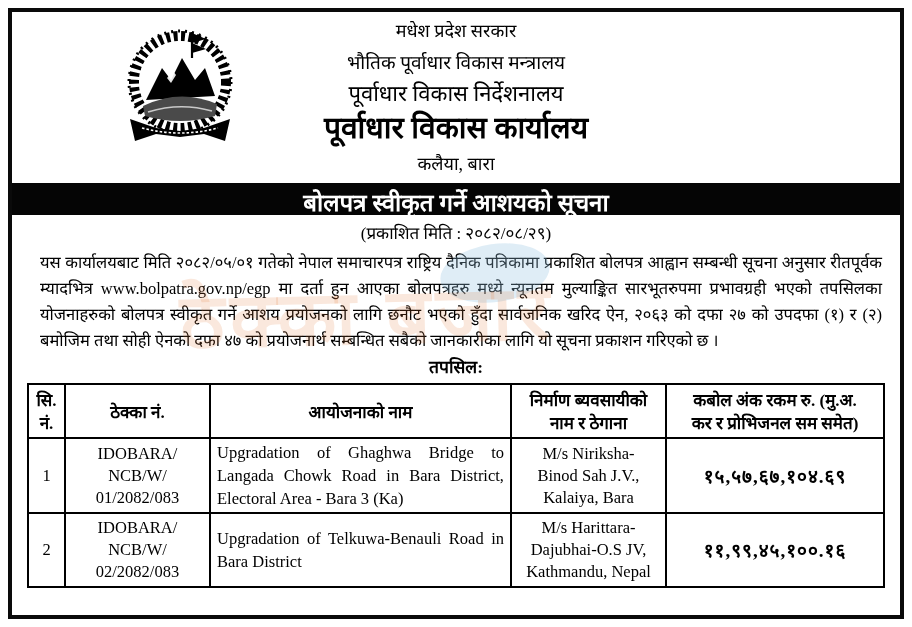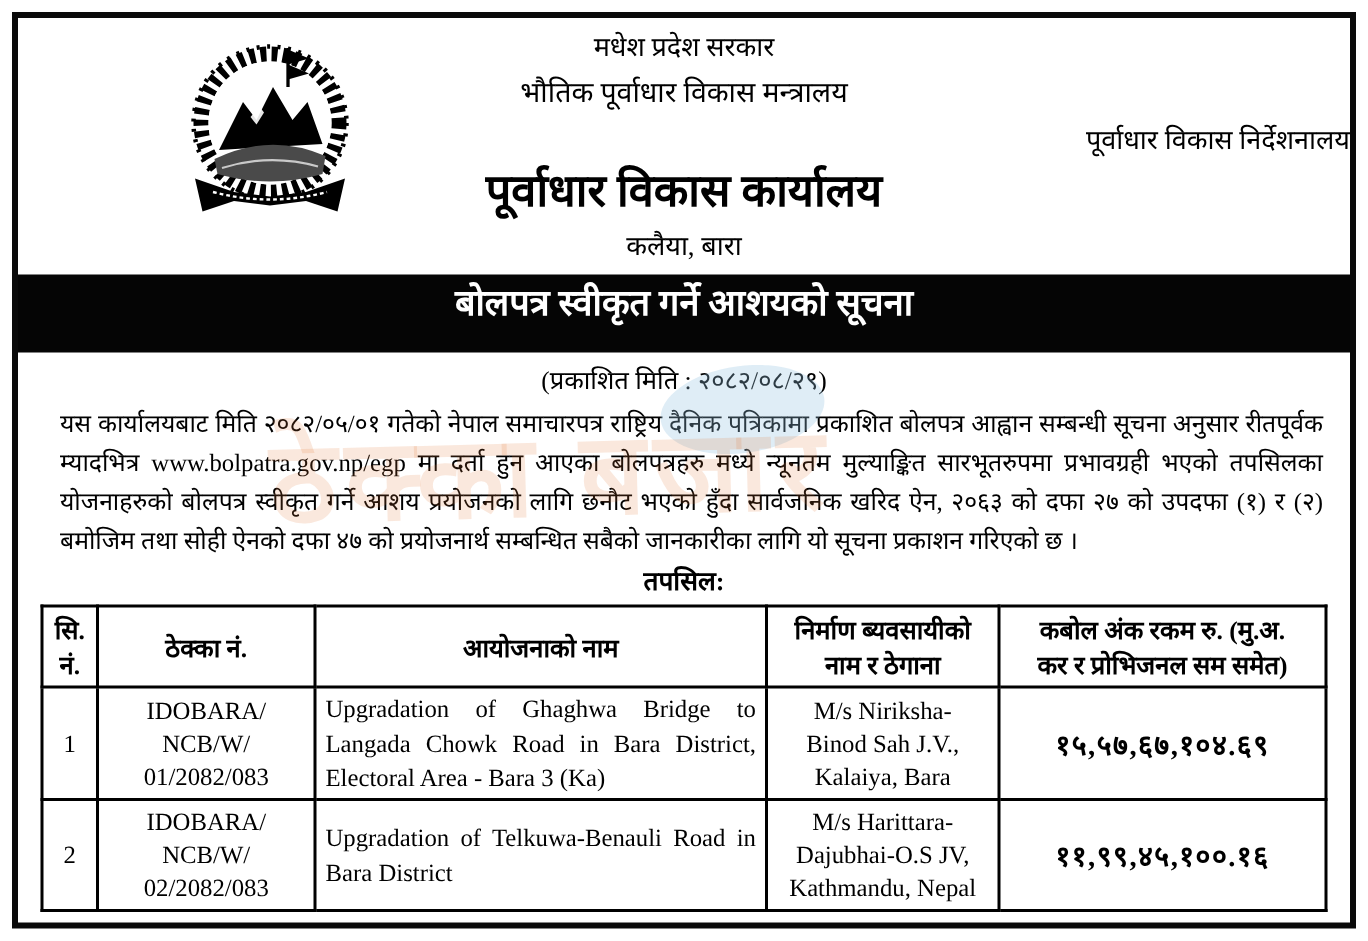--- a/index.html
+++ b/index.html
@@ -23,27 +23,27 @@
     font-size:76px;font-weight:bold;letter-spacing:6px;
     color:rgba(228,120,52,0.17);transform:rotate(-1.5deg);
     pointer-events:none;white-space:nowrap;
   }
   
   .emblem{position:absolute;left:100px;top:14px;width:138px;height:126px;}
   
   .header{ text-align:center;padding-top:8px;}
   .gov{font-size:18px;line-height:23px;}
   .ministry{font-size:19px;line-height:24px;margin-top:8px;}
-  .directorate{font-size:18px;line-height:23px;margin-top:7px;text-align:right;}
+  .directorate{font-size:22px;line-height:23px;margin-top:7px;}
   .office{font-size:30px;line-height:38px;font-weight:bold;margin-top:4px;}
   .location{font-size:18px;line-height:23px;margin-top:6px;}
   
   .banner{
     margin-top:7px;background:#050505;color:#fff;text-align:center;
-    font-size:24px;font-weight:bold;height:52px;line-height:40px;
+    font-size:24px;font-weight:bold;height:32px;line-height:40px;
   }
   .pubdate{text-align:center;font-size:17px;line-height:21px;margin-top:8px;}
   .para{
     margin:6px 18px 0 28px;font-size:16.5px;line-height:26px;
     text-align:justify;
   }
   .tapasil{text-align:center;font-weight:bold;font-size:17.5px;line-height:22px;margin-top:2px;}
   
   table.notice-table{
     border-collapse:collapse;width:856px;margin:5px auto 0 auto;

